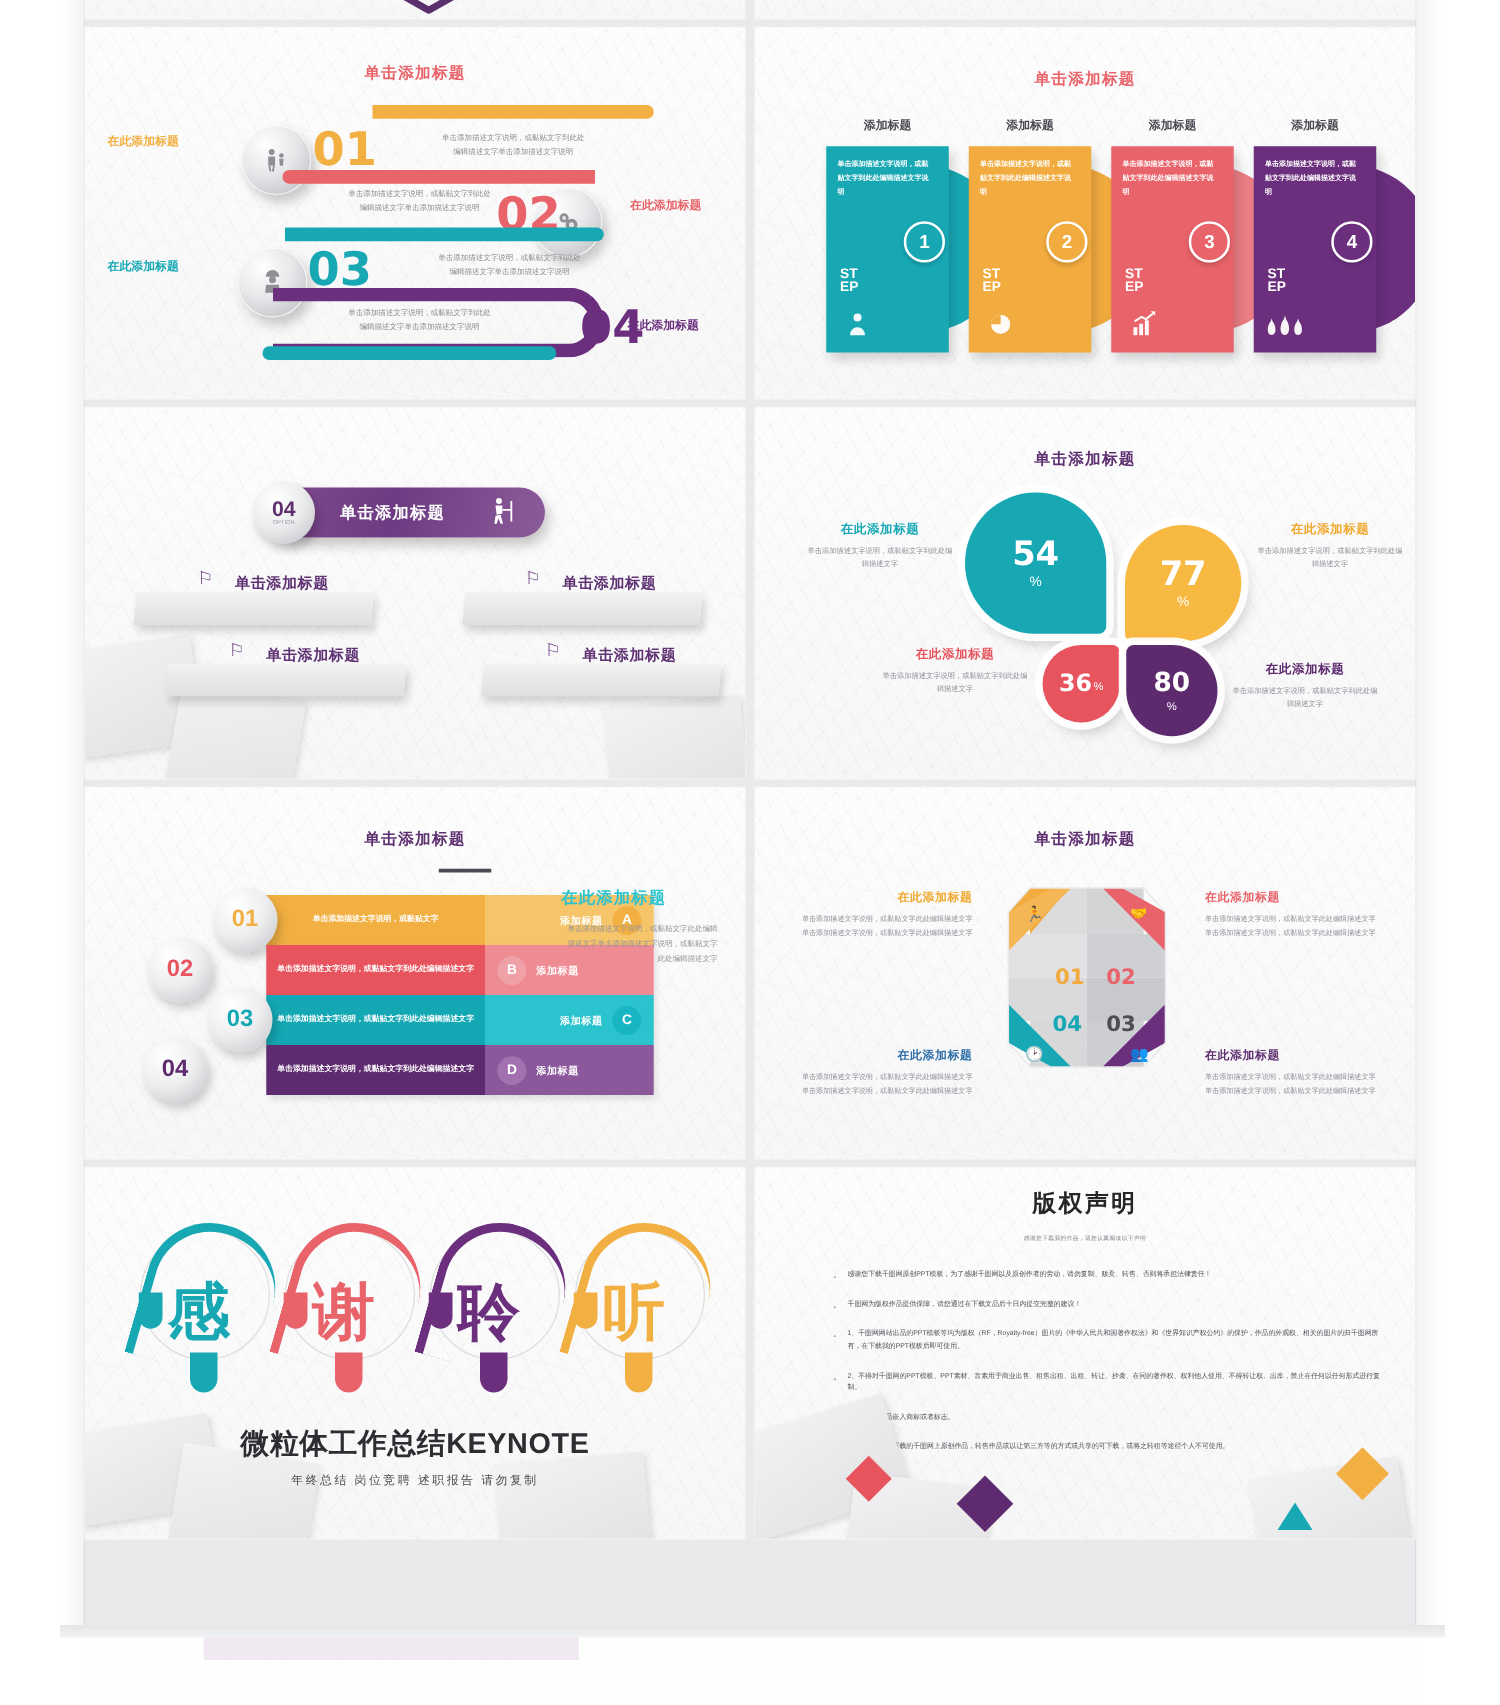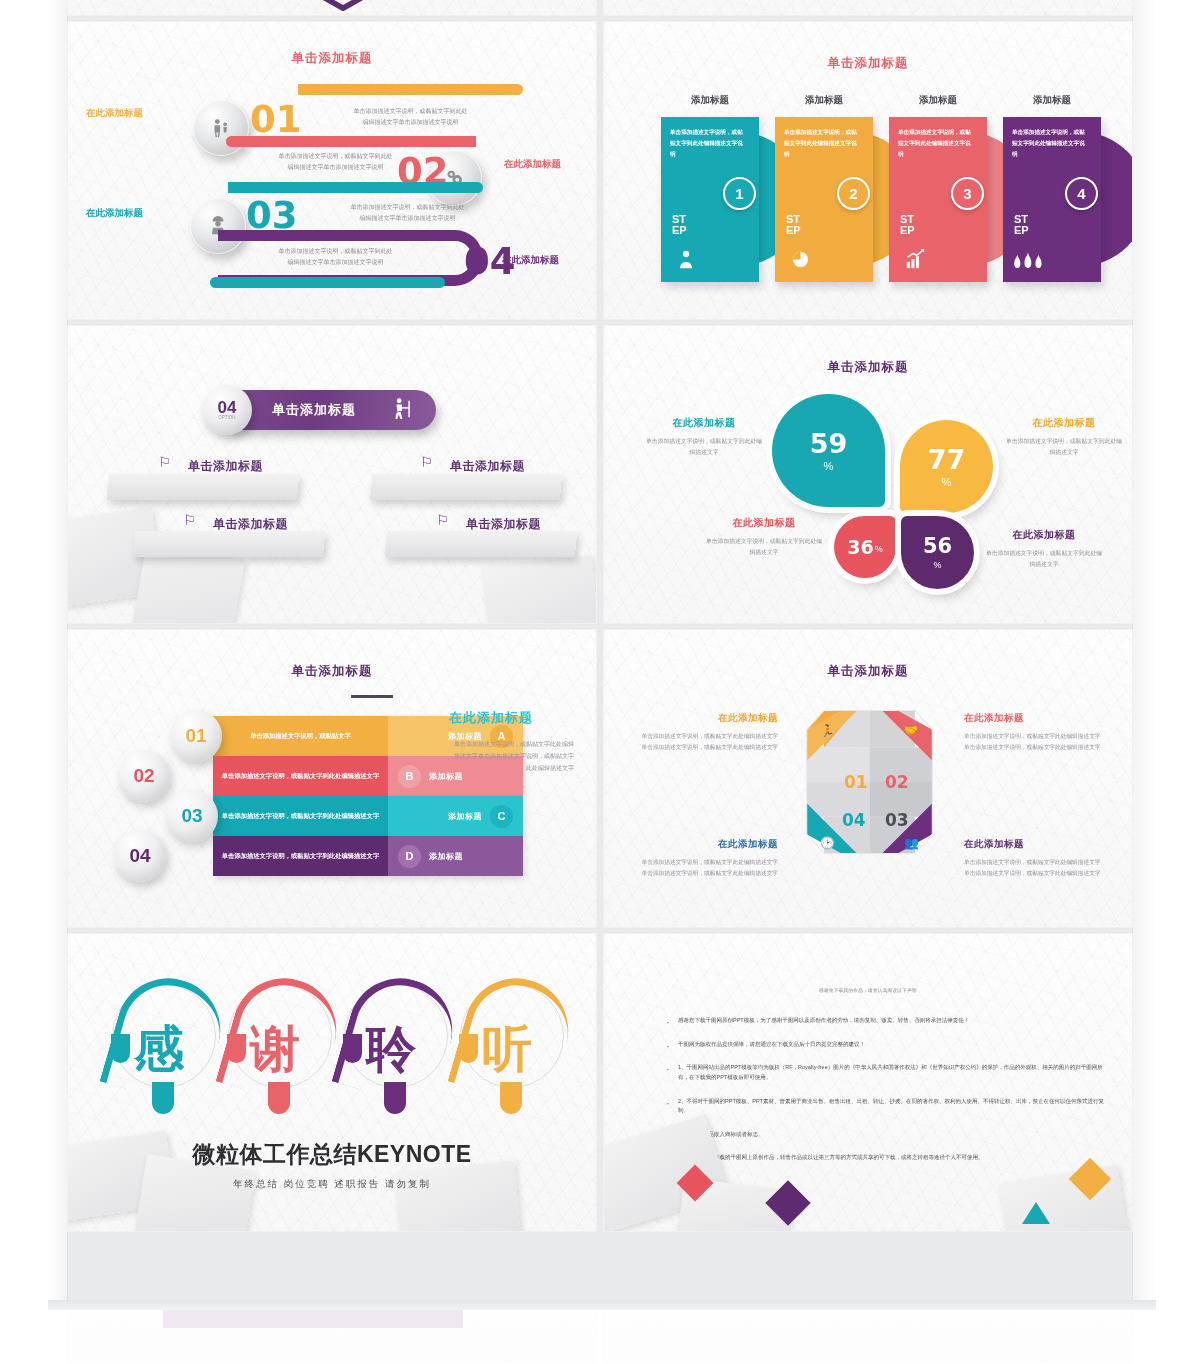--- a/index.html
+++ b/index.html
@@ -375,33 +375,33 @@
 
         <div class="plate" style="left:318px;top:205px;width:190px;transform:skewX(-5deg);"></div>
         <div class="pl-i" style="left:368px;top:186px;">⚐</div>
         <div class="pl-t" style="left:398px;top:190px;">单击添加标题</div>
       </div>
 
       <div class="slide sD">
         <div class="ttl" style="top:33px;color:#5e3070;">单击添加标题</div>
 
         <div class="pc" style="left:168px;top:68px;width:113px;height:113px;background:#17a8b4;border-bottom-right-radius:6px;">
-          <b>59</b>
+          <b>54</b>
           <s>%</s>
         </div>
         <div class="pc" style="left:296px;top:94px;width:93px;height:93px;background:#f7b942;border-bottom-left-radius:6px;">
           <b>77</b>
           <s>%</s>
         </div>
         <div class="pc" style="left:230px;top:190px;width:62px;height:62px;background:#e8545e;border-top-right-radius:6px;flex-direction:row;">
           <b style="font-size:19px;">36</b>
           <s style="font-size:9px;margin:4px 0 0 1px;">%</s>
         </div>
         <div class="pc" style="left:297px;top:190px;width:73px;height:73px;background:#5d2a6e;border-top-left-radius:6px;">
-          <b style="font-size:21px;">56</b>
+          <b style="font-size:21px;">80</b>
           <s style="font-size:9px;">%</s>
         </div>
 
         <div class="cap" style="left:40px;top:90px;text-align:center;">
           <h4 style="color:#17a8b4;">在此添加标题</h4>
           <p>单击添加描述文字说明，或黏贴文字到此处编辑描述文字</p>
         </div>
         <div class="cap" style="left:400px;top:90px;text-align:center;">
           <h4 style="color:#f0a82e;">在此添加标题</h4>
           <p>单击添加描述文字说明，或黏贴文字到此处编辑描述文字</p>
@@ -559,20 +559,21 @@
             <div class="d2"></div>
             <div class="ch">听</div>
           </div>
         </div>
 
         <div class="sub">微粒体工作总结KEYNOTE</div>
         <div class="tags">年终总结   岗位竞聘   述职报告   请勿复制</div>
       </div>
 
       <div class="slide sH">
+        <h2>版权声明</h2>
         <div class="lead">感谢您下载我的作品，请您认真阅读以下声明</div>
         <ul>
           <li>感谢您下载千图网原创PPT模板，为了感谢千图网以及原创作者的劳动，请勿复制、贩卖、转售、否则将承担法律责任！</li>
           <li>千图网为版权作品提供保障，请您通过在下载文品后十日内提交完整的建议！</li>
           <li>1、千图网网站出品的PPT模板等均为版权（RF，Royalty-free）图片的《中华人民共和国著作权法》和《世界知识产权公约》的保护，作品的外观权、相关的图片的归千图网所有，在下载我的PPT模板后即可使用。</li>
           <li>2、不得对千图网的PPT模板、PPT素材、音素用于商业出售、租售出租、出租、转让、抄袭、在同的著作权、权利他人使用、不得转让权、出库，禁止在任何以任何形式进行复制。</li>
           <li>3、禁止将作品嵌入商标或者标志。</li>
           <li>4、禁止用户将下载的千图网上原创作品，转售作品或以让第三方等的方式或共享的可下载，或将之转租等途径个人不可使用。</li>
         </ul>
         <div class="shard" style="left:-14px;top:198px;width:130px;height:84px;transform:rotate(-17deg);"></div>

